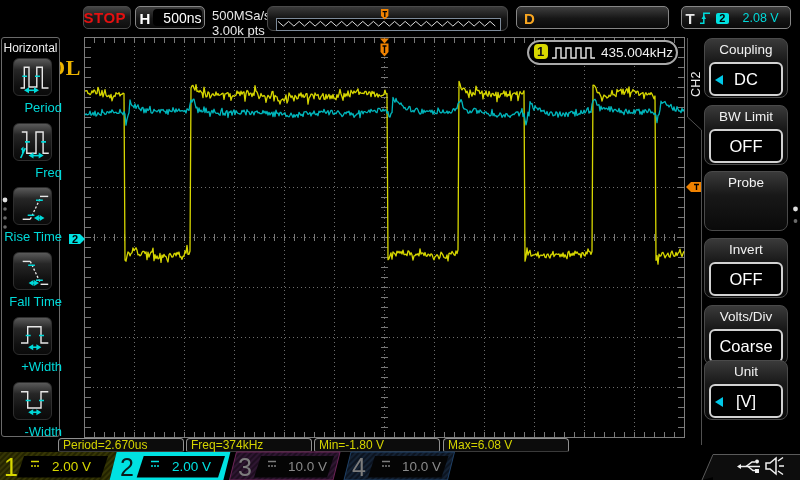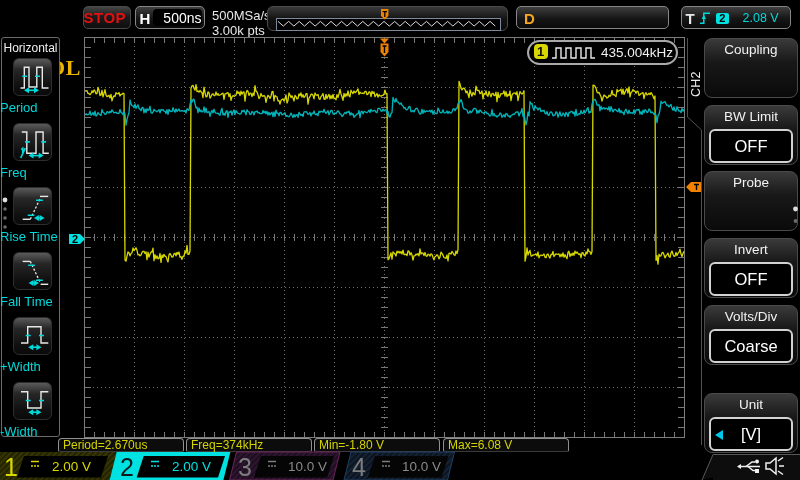--- a/index.html
+++ b/index.html
@@ -17,23 +17,23 @@
 #dbox b { position:absolute; left:7px; top:3px; color:#f7a520; font-size:15px; }
 #tbox { left:680.5px; width:110.5px; }
 #tbox b { position:absolute; left:4px; top:3px; color:#e8e8e8; font-size:15px; }
 #rate { left:212px; top:8px; color:#e8e8e8; font-size:13px; line-height:15px; }
 #memstrip { left:266.5px; top:6px; width:241px; height:25px; border-radius:6px; border:1px solid #4a4a4a; background:linear-gradient(#3a3a3a,#141414 50%,#0a0a0a); }
 #meminner { left:275.5px; top:18px; width:225px; height:12.5px; background:#000; border:1px solid #7d8a99; }
 
 #lpanel { left:1px; top:37px; width:59px; height:400px; border:1px solid #6a6a6a; border-radius:3px; background:#000; }
 #ltitle { left:0; top:40.5px; width:61px; text-align:center; color:#f0f0f0; font-size:12px; }
 .sbtn { position:absolute; left:12.5px; width:39px; height:38px; border-radius:6px; border:1px solid #2e2e2e; background:linear-gradient(#5a5a5a 0%,#262626 30%,#101010 75%,#0a0a0a 100%); }
-.slab { position:absolute; left:0; width:62px; text-align:left; color:#00d9d9; font-size:13px; }
-
-.mitem { position:absolute; left:704px; width:94px; height:60.3px; border-radius:8px; border:1px solid #4a4a4a; background:linear-gradient(#3a3a3a,#181818 40%,#0a0a0a); }
+.slab { position:absolute; left:0; width:62px; text-align:right; color:#00d9d9; font-size:13px; }
+
+.mitem { position:absolute; left:704px; width:84px; height:60.3px; border-radius:8px; border:1px solid #4a4a4a; background:linear-gradient(#3a3a3a,#181818 40%,#0a0a0a); }
 .mtitle { text-align:center; color:#f2f2f2; font-size:13.5px; margin-top:3px; }
 .mval { position:absolute; left:4px; right:4px; top:23px; height:34px; background:#000; border:2px solid #d2d2d2; border-radius:6px; color:#fff; font-size:16.5px; display:flex; align-items:center; justify-content:center; }
 .marrow { position:absolute; left:4px; top:11px; width:0; height:0; border-top:5px solid transparent; border-bottom:5px solid transparent; border-right:8px solid #00c8e8; }
 
 .meas { position:absolute; top:437.5px; width:126px; height:14px; background:#0c0c0c; border:1px solid #909090; border-bottom-color:#3a3a3a; border-radius:4px 4px 2px 2px; color:#d4d400; font-size:12px; line-height:12.5px; padding-left:4px; }
 #freqctr { left:526.5px; top:39.5px; width:151.5px; height:25.5px; background:#000; border:2.5px solid #a9a9a9; border-radius:13px; }
 #ch2tab { left:690px; top:66px; color:#ececec; font-size:13px; transform:rotate(-90deg); transform-origin:left top; }
 </style></head>
 <body>
 <div class="abs" id="logo">RIGOL</div>
@@ -176,20 +176,24 @@
 
 <svg class="abs" style="left:686px;top:37px" width="18" height="410" viewBox="0 0 18 410">
     <path d="M1.5 1 V80 L15.5 93 V408" stroke="#505050" stroke-width="1" fill="none"></path>
   </svg>
 <div class="abs" id="ch2tab"><span style="display:inline-block;transform:translateY(0)">&nbsp;</span></div>
 <div class="abs" style="left:687px;top:83px;width:14px;">
     <div style="transform:rotate(-90deg);transform-origin:8px 6px;width:40px;color:#ececec;font-size:12.5px;letter-spacing:0.2px;">CH2</div>
   </div>
 <div class="mitem" style="top:38px">
     <div class="mtitle">Coupling</div>
+    <div class="mval">
+      <span class="marrow"></span>
+      <span>DC</span>
+    </div>
   </div>
 <div class="mitem" style="top:105px">
     <div class="mtitle">BW Limit</div>
     <div class="mval">
       <span>OFF</span>
     </div>
   </div>
 <div class="mitem" style="top:171px">
     <div class="mtitle">Probe</div>
   </div>
@@ -198,21 +202,21 @@
     <div class="mval">
       <span>OFF</span>
     </div>
   </div>
 <div class="mitem" style="top:305px">
     <div class="mtitle">Volts/Div</div>
     <div class="mval">
       <span>Coarse</span>
     </div>
   </div>
-<div class="mitem" style="top:393px">
+<div class="mitem" style="top:360px">
     <div class="mtitle">Unit</div>
     <div class="mval">
       <span class="marrow"></span>
       <span>[V]</span>
     </div>
   </div>
 
 <svg class="abs" style="left:791px;top:204px" width="9" height="24">
     <circle cx="4.5" cy="5" r="2.4" fill="#dedede"></circle>
     <circle cx="4.5" cy="17" r="1.9" fill="#6a6a6a"></circle>

